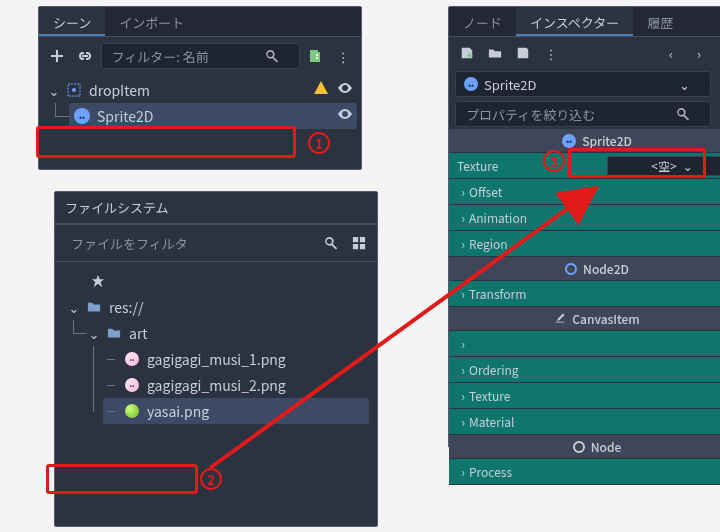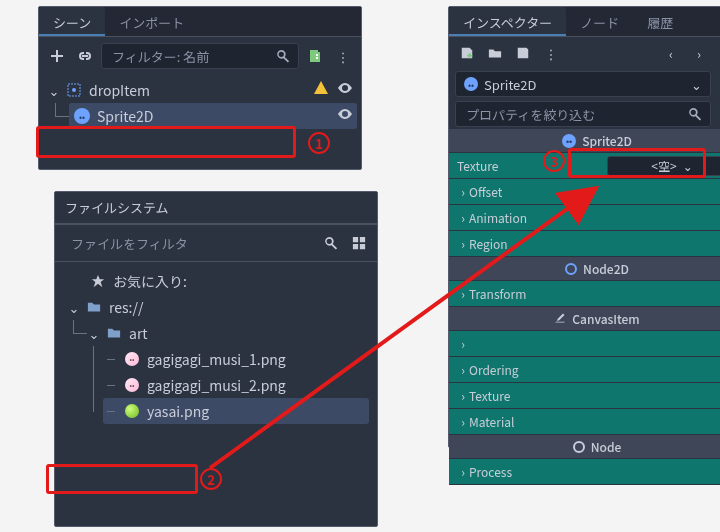--- a/index.html
+++ b/index.html
@@ -74,21 +74,21 @@
     color: var(--text);
     cursor: pointer;
     border-radius: 3px;
   }
   .input {
     flex: 1;
     background: var(--bg-input);
     border: 1px solid #3a4050;
     border-radius: 3px;
     color: var(--text);
-    padding: 4px 8px 4px 8px;
+    padding: 4px 20px 4px 8px;
     height: 26px;
     font-size: 13px;
     display: flex;
     align-items: center;
     gap: 6px;
   }
   .input input {
     background: transparent;
     border: none;
     color: var(--text);
@@ -275,21 +275,20 @@
     </div>
   </div>
   <div class="tree" style="padding:6px 8px;">
     <div class="tree-row">
       <span style="width:18px;"></span>
       <span class="node-icon">
         <svg width="14" height="14" viewBox="0 0 16 16">
             <path fill="#c8cdd8" d="M8 1l2 5h5l-4 3 2 6-5-4-5 4 2-6-4-3h5z"></path>
           </svg>
       </span>
-      <span class="node-label">お気に入り:</span>
     </div>
     <div class="tree-row">
       <span class="caret">⌄</span>
       <span class="node-icon">
         <svg width="14" height="14" viewBox="0 0 16 16">
             <path fill="#7fa0cb" d="M1 3h5l2 2h7v8H1z"></path>
           </svg>
       </span>
       <span class="node-label">res://</span>
     </div>
@@ -327,22 +326,22 @@
             <span class="yasai-dot"></span>
           </span>
         <span class="node-label">yasai.png</span>
       </div>
     </div>
   </div>
 </div>
 
 <div class="panel" style="left:416px; top:6px; width:298px; height:442px;">
   <div class="tabs">
+    <div class="tab">ノード</div>
     <div class="tab active">インスペクター</div>
-    <div class="tab">ノード</div>
     <div class="tab">履歴</div>
   </div>
   <div class="toolbar" style="height:32px;">
     <div class="icon-btn">
       <svg width="14" height="14" viewBox="0 0 16 16">
           <path fill="#c8cdd8" d="M2 2h9l3 3v9H2z"></path>
           <path fill="#7dc97d" d="M10 8h2v2h2v2h-2v2h-2v-2H8v-2h2z"></path>
         </svg>
     </div>
     <div class="icon-btn">

